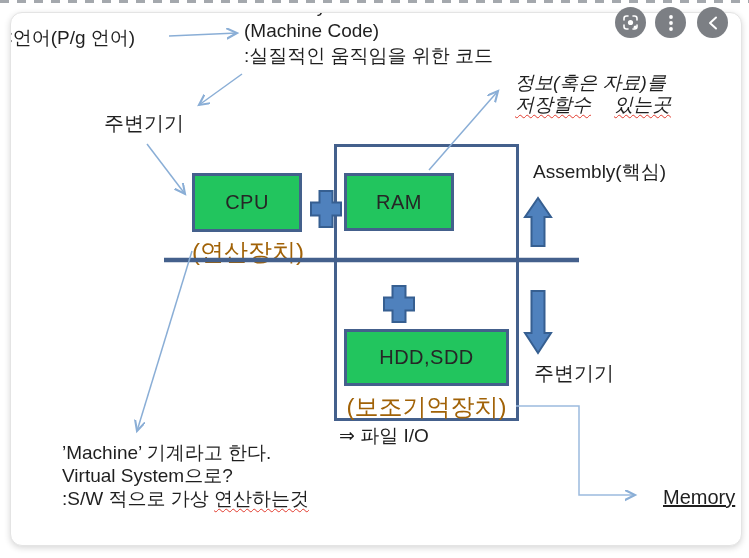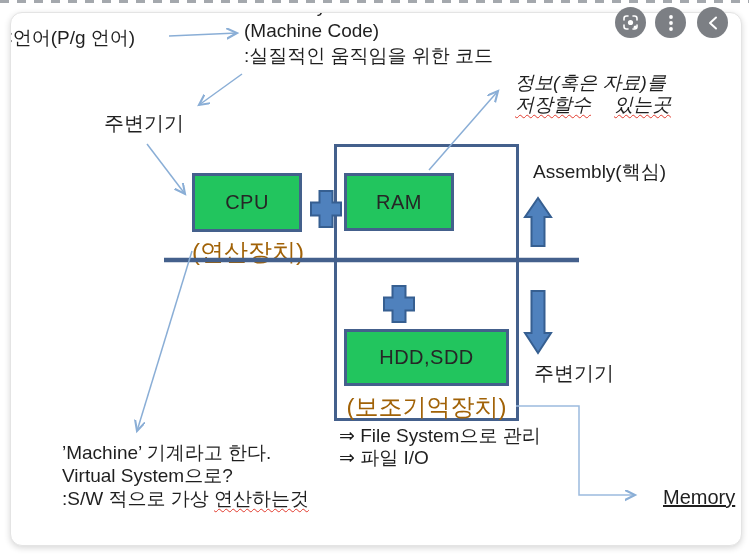--- a/index.html
+++ b/index.html
@@ -65,21 +65,20 @@
     <div class="note" style="left:504px;top:59px;line-height:22px;font-style:italic;">
       <div>정보(혹은 자료)를</div>
       <div><span class="sp w1">저장할수</span><span class="sp">있는곳</span></div>
     </div>
 
     <div class="note" style="left:522px;top:146px;">Assembly(핵심)</div>
 
     <div class="note" style="left:523px;top:348px;font-size:20px;">주변기기</div>
 
     <div class="note" style="left:328px;top:412px;line-height:22px;">
-      <div>⇒ File System으로 관리</div>
       <div>⇒ 파일 I/O</div>
     </div>
 
     <div class="note" style="left:51px;top:428px;line-height:23px;">
       <div>’Machine’ 기계라고 한다.</div>
       <div>Virtual System으로?</div>
       <div><span>:S/W 적으로 가상 </span><span class="sp">연산하는것</span></div>
     </div>
 
     <div class="note" style="left:652px;top:472px;font-size:20px;text-decoration:underline;">Memory</div>

